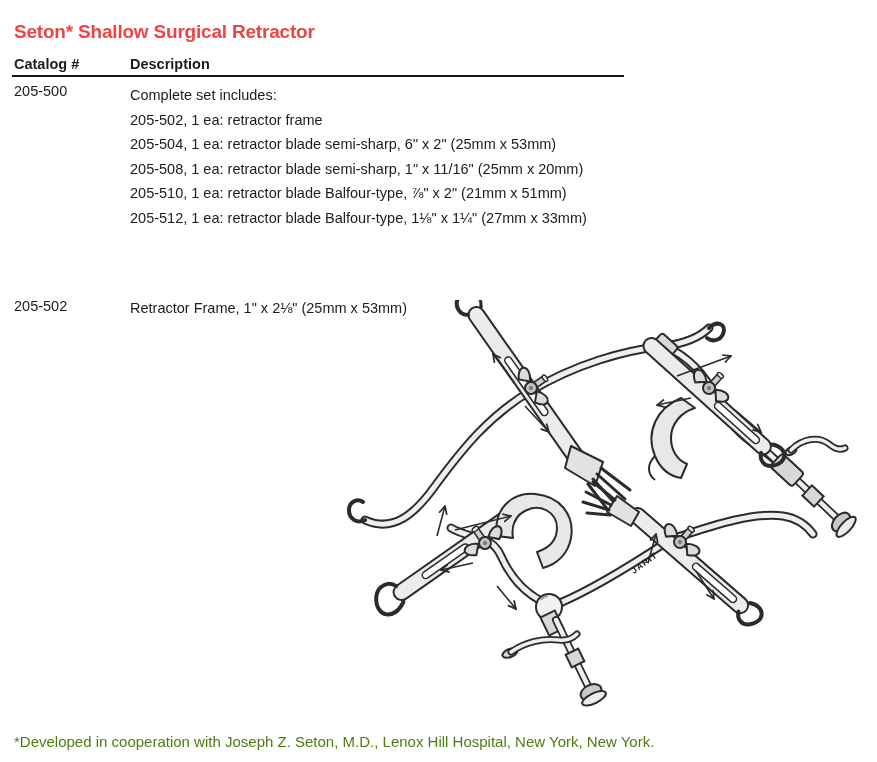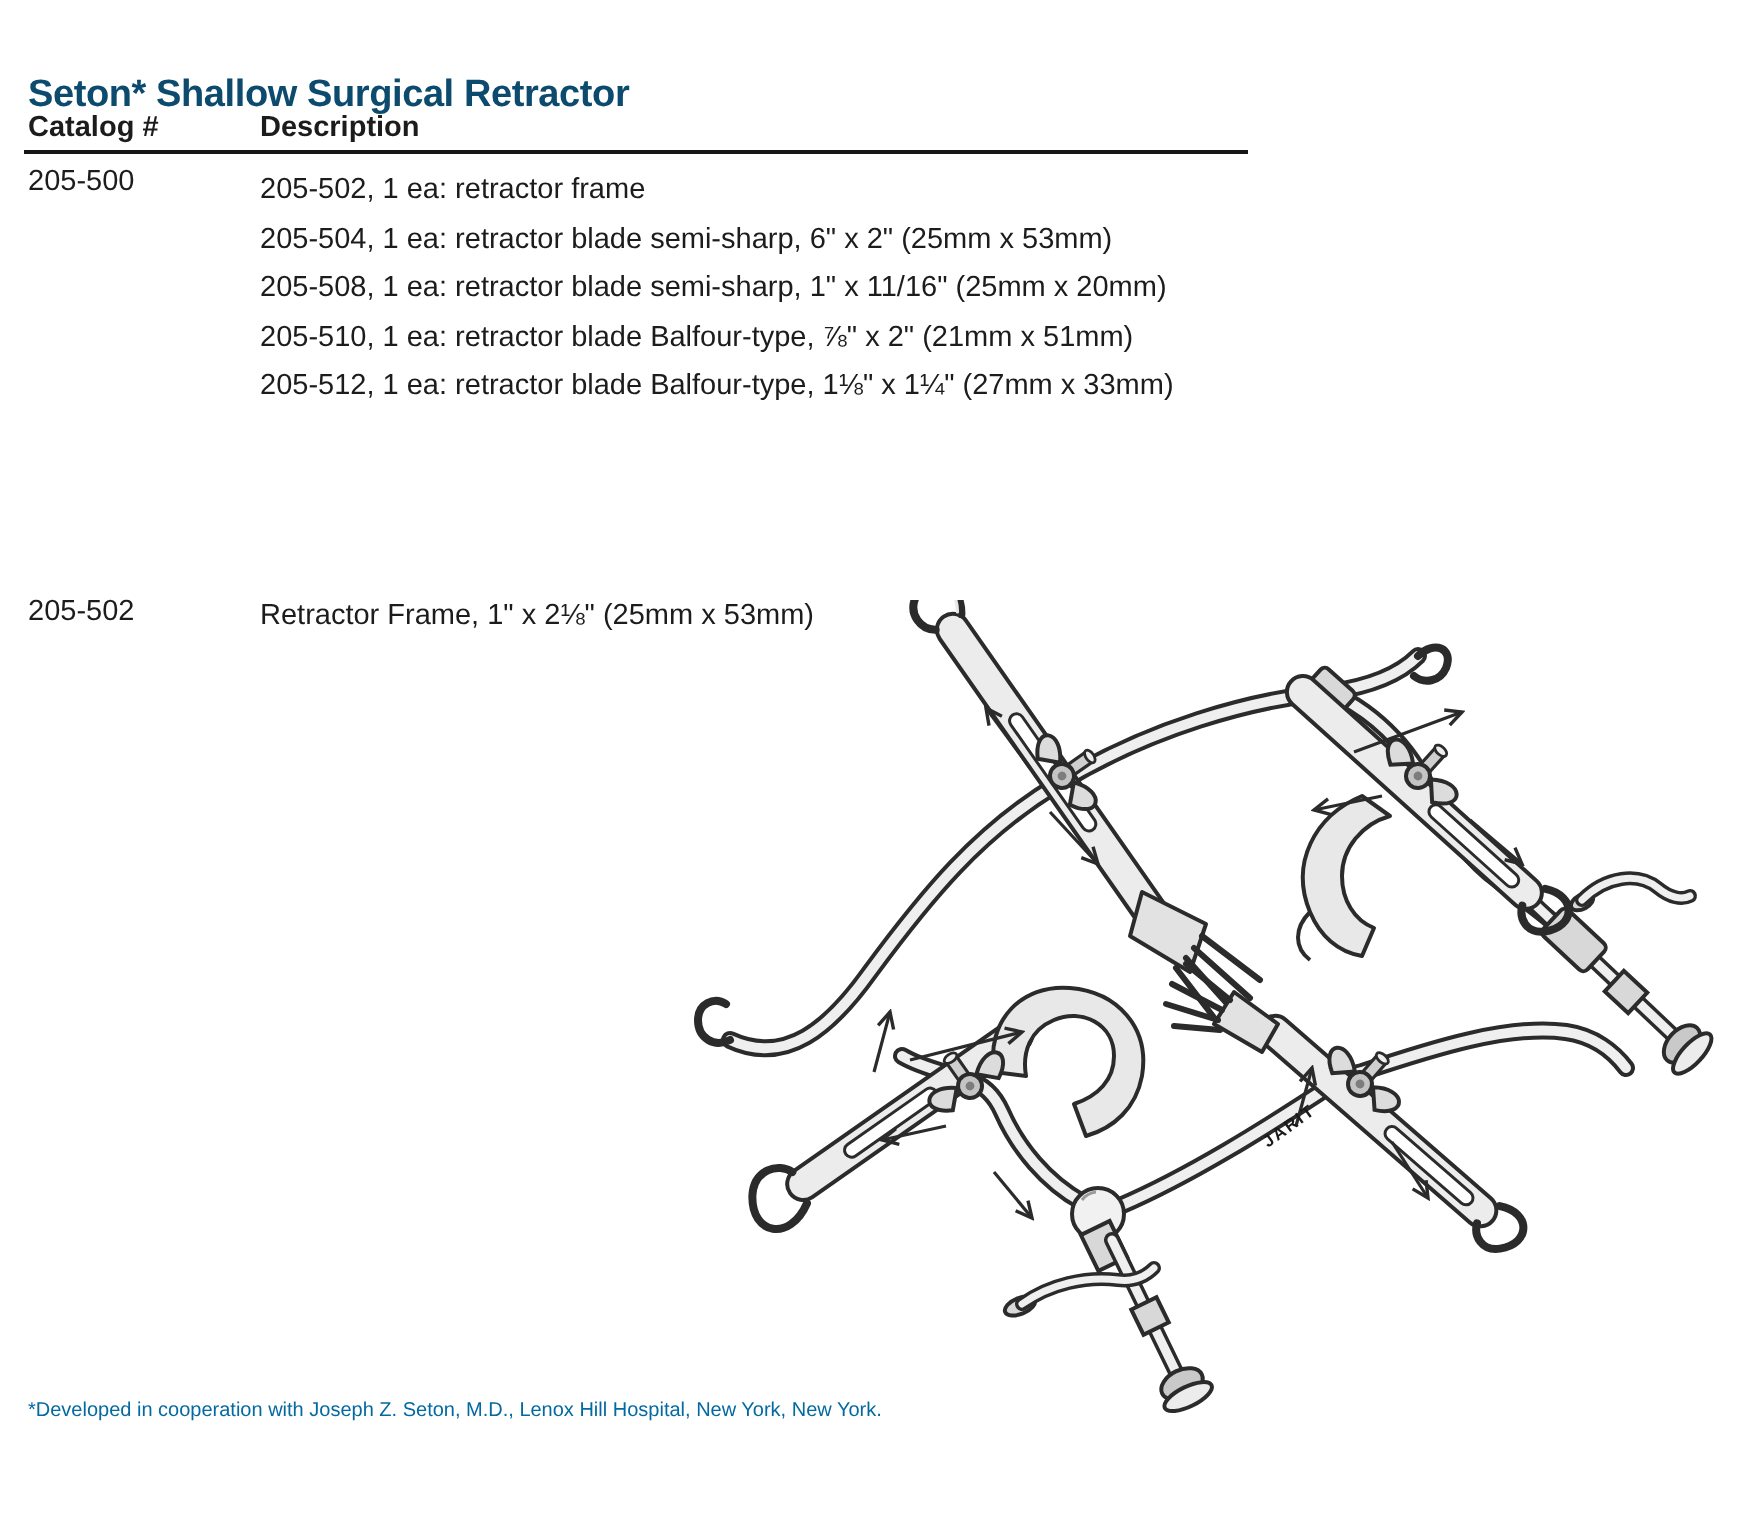--- a/index.html
+++ b/index.html
@@ -3,36 +3,36 @@
 <meta charset="utf-8">
 <style>
   html,body{margin:0;padding:0;background:#ffffff;}
   body{
     width:877px;height:762px;position:relative;overflow:hidden;
     font-family:"Liberation Sans","DejaVu Sans",sans-serif;
     color:#1c1c1c;
     -webkit-font-smoothing:antialiased;
   }
   .page-title{
-    position:absolute;left:14px;top:24px;
-    font-size:19px;font-weight:700;letter-spacing:-0.2px;color:#0c4a6e;
+    position:absolute;left:14px;top:8px;
+    font-size:19px;font-weight:700;letter-spacing:-0.2px;color:#ef4444;
   }
   .t-headrow{position:absolute;left:14px;top:56px;font-weight:700;font-size:14.5px;}
   .col-cat{position:absolute;left:0;white-space:nowrap;}
   .col-desc{position:absolute;left:116px;white-space:nowrap;}
   .head-rule{
     position:absolute;left:12px;top:75px;width:612px;height:2px;background:#161616;
   }
   .t-row{position:absolute;left:14px;font-size:14.5px;}
   .row-500{top:83px;}
   .row-502{top:298px;}
   .desc-lines .line{line-height:24.6px;white-space:nowrap;}
   .row-502 .line{line-height:20px;}
   .footnote{
-    position:absolute;left:14px;top:700px;font-size:10px;color:#0369a1;white-space:nowrap;
+    position:absolute;left:14px;top:733px;font-size:15px;color:#4d7c0f;white-space:nowrap;
   }
   .figure{
     position:absolute;left:335px;top:300px;width:542px;height:412px;
   }
   svg .to{fill:none;stroke:#2b2b2b;stroke-linecap:round;stroke-linejoin:round;}
   svg .ti{fill:none;stroke:#efefef;stroke-linecap:round;stroke-linejoin:round;}
   svg .band{fill:#ececec;stroke:#2b2b2b;stroke-width:2;}
   svg .slot{fill:#ffffff;stroke:#2b2b2b;stroke-width:1.5;}
   svg .plate{fill:#e2e2e2;stroke:#2b2b2b;stroke-width:2;stroke-linejoin:round;}
   svg .blade{fill:#e8e8e8;stroke:#2b2b2b;stroke-width:2;stroke-linejoin:round;}
@@ -50,20 +50,21 @@
 
 <div class="t-headrow">
   <span class="col-cat">Catalog #</span>
   <span class="col-desc">Description</span>
 </div>
 <div class="head-rule"></div>
 
 <div class="t-row row-500">
   <span class="col-cat">205-500</span>
   <div class="col-desc desc-lines">
+    <div class="line">Complete set includes:</div>
     <div class="line">205-502, 1 ea: retractor frame</div>
     <div class="line">205-504, 1 ea: retractor blade semi-sharp, 6" x 2" (25mm x 53mm)</div>
     <div class="line">205-508, 1 ea: retractor blade semi-sharp, 1" x 11/16" (25mm x 20mm)</div>
     <div class="line">205-510, 1 ea: retractor blade Balfour-type, ⅞" x 2" (21mm x 51mm)</div>
     <div class="line">205-512, 1 ea: retractor blade Balfour-type, 1⅛" x 1¼" (27mm x 33mm)</div>
   </div>
 </div>
 
 <div class="t-row row-502">
   <span class="col-cat">205-502</span>

